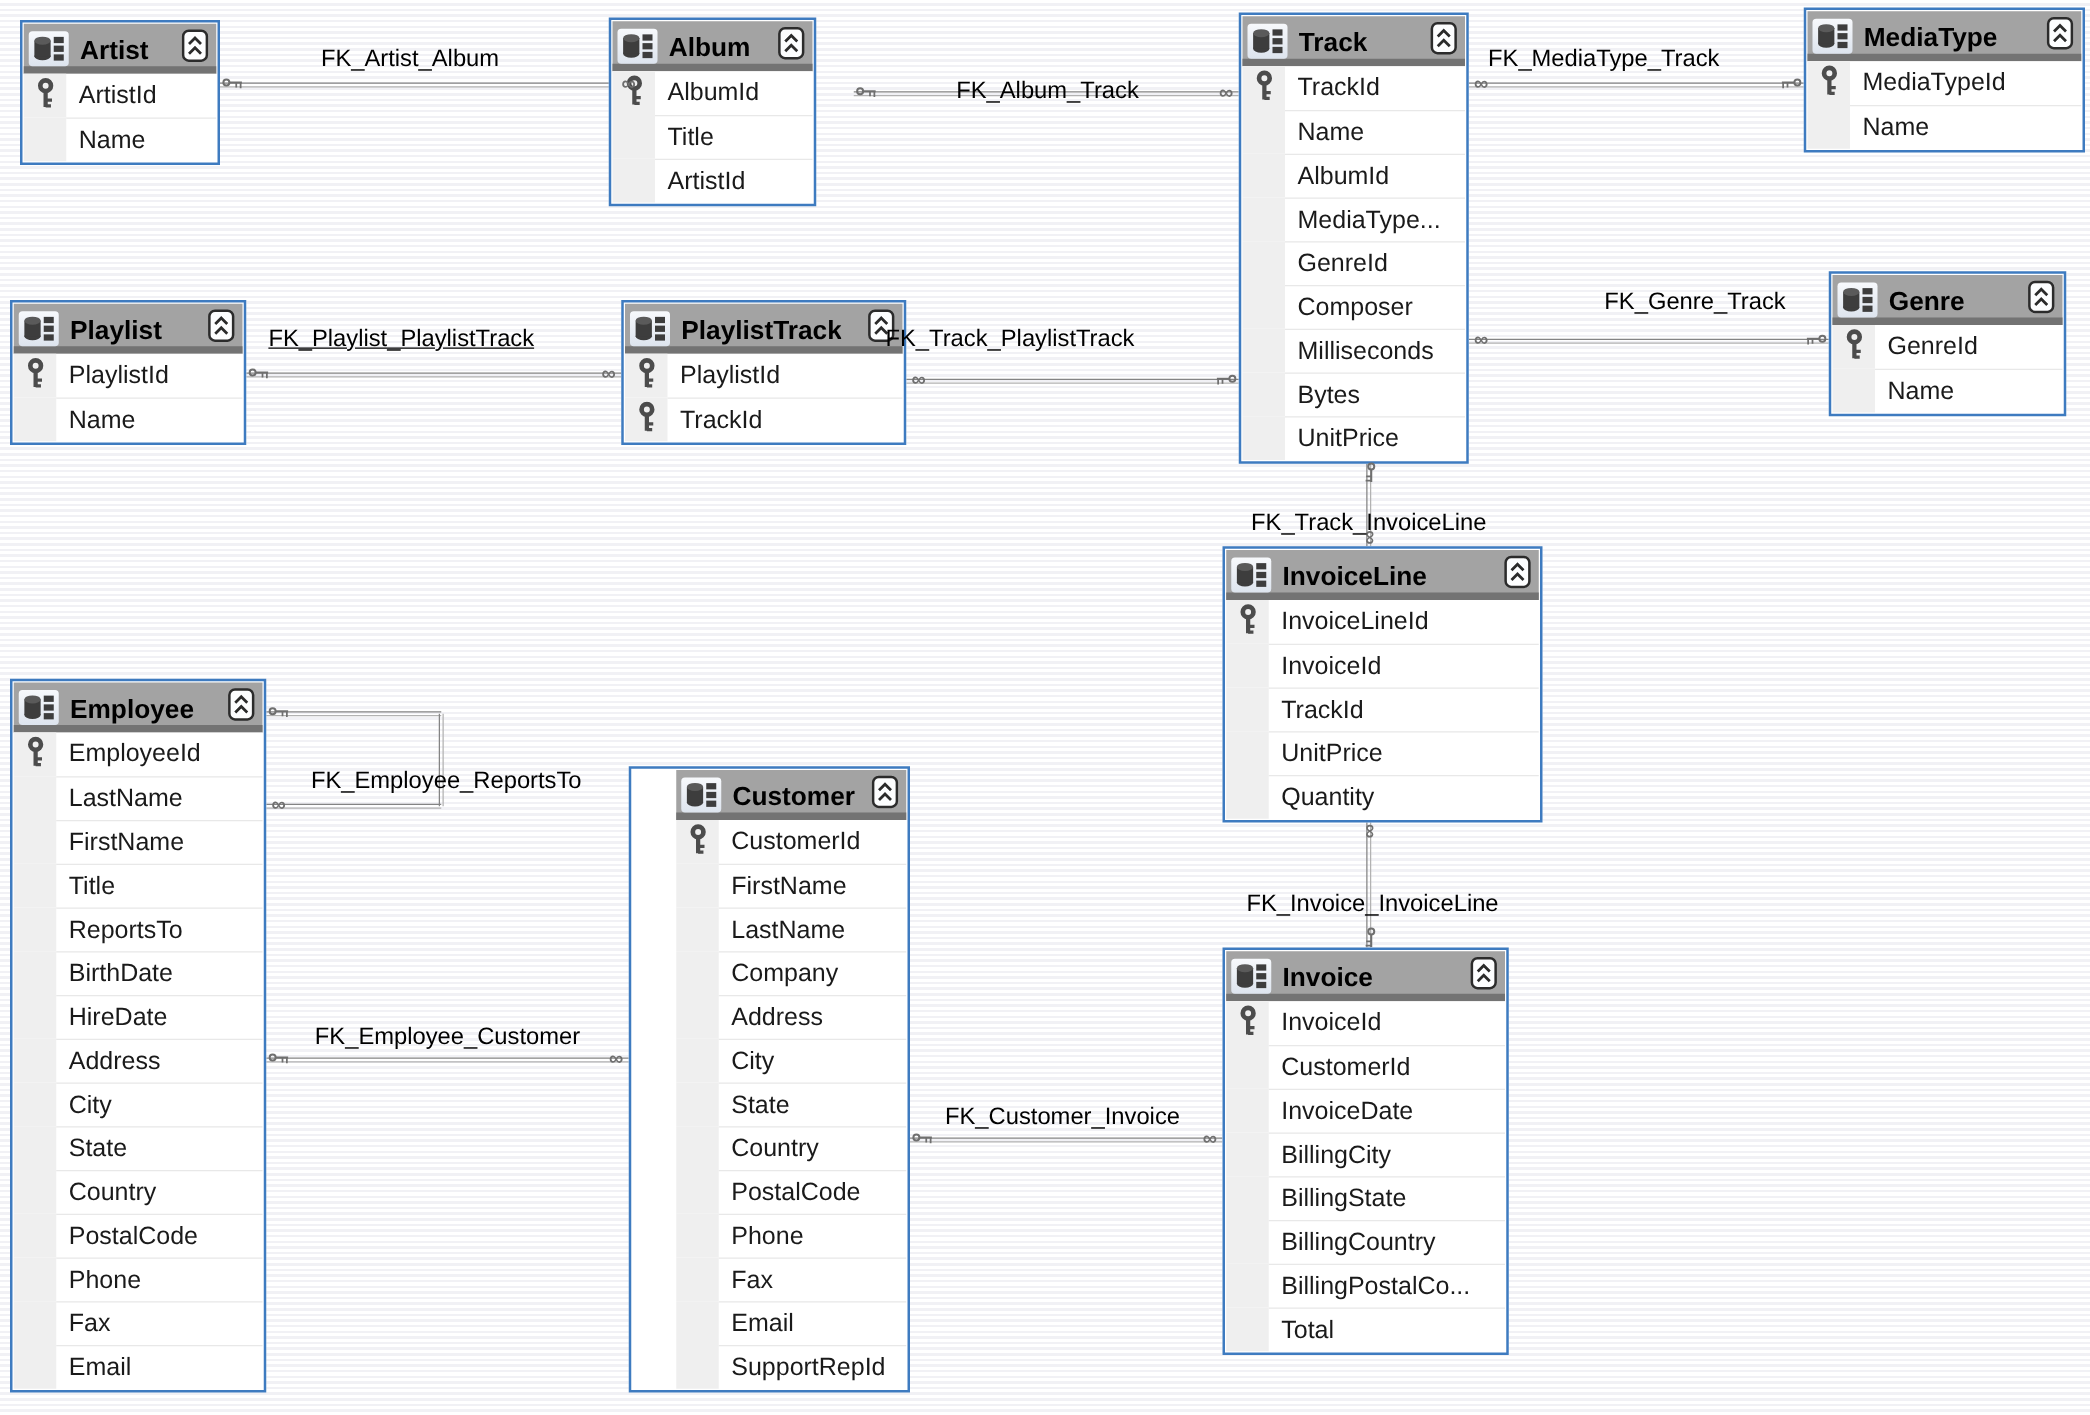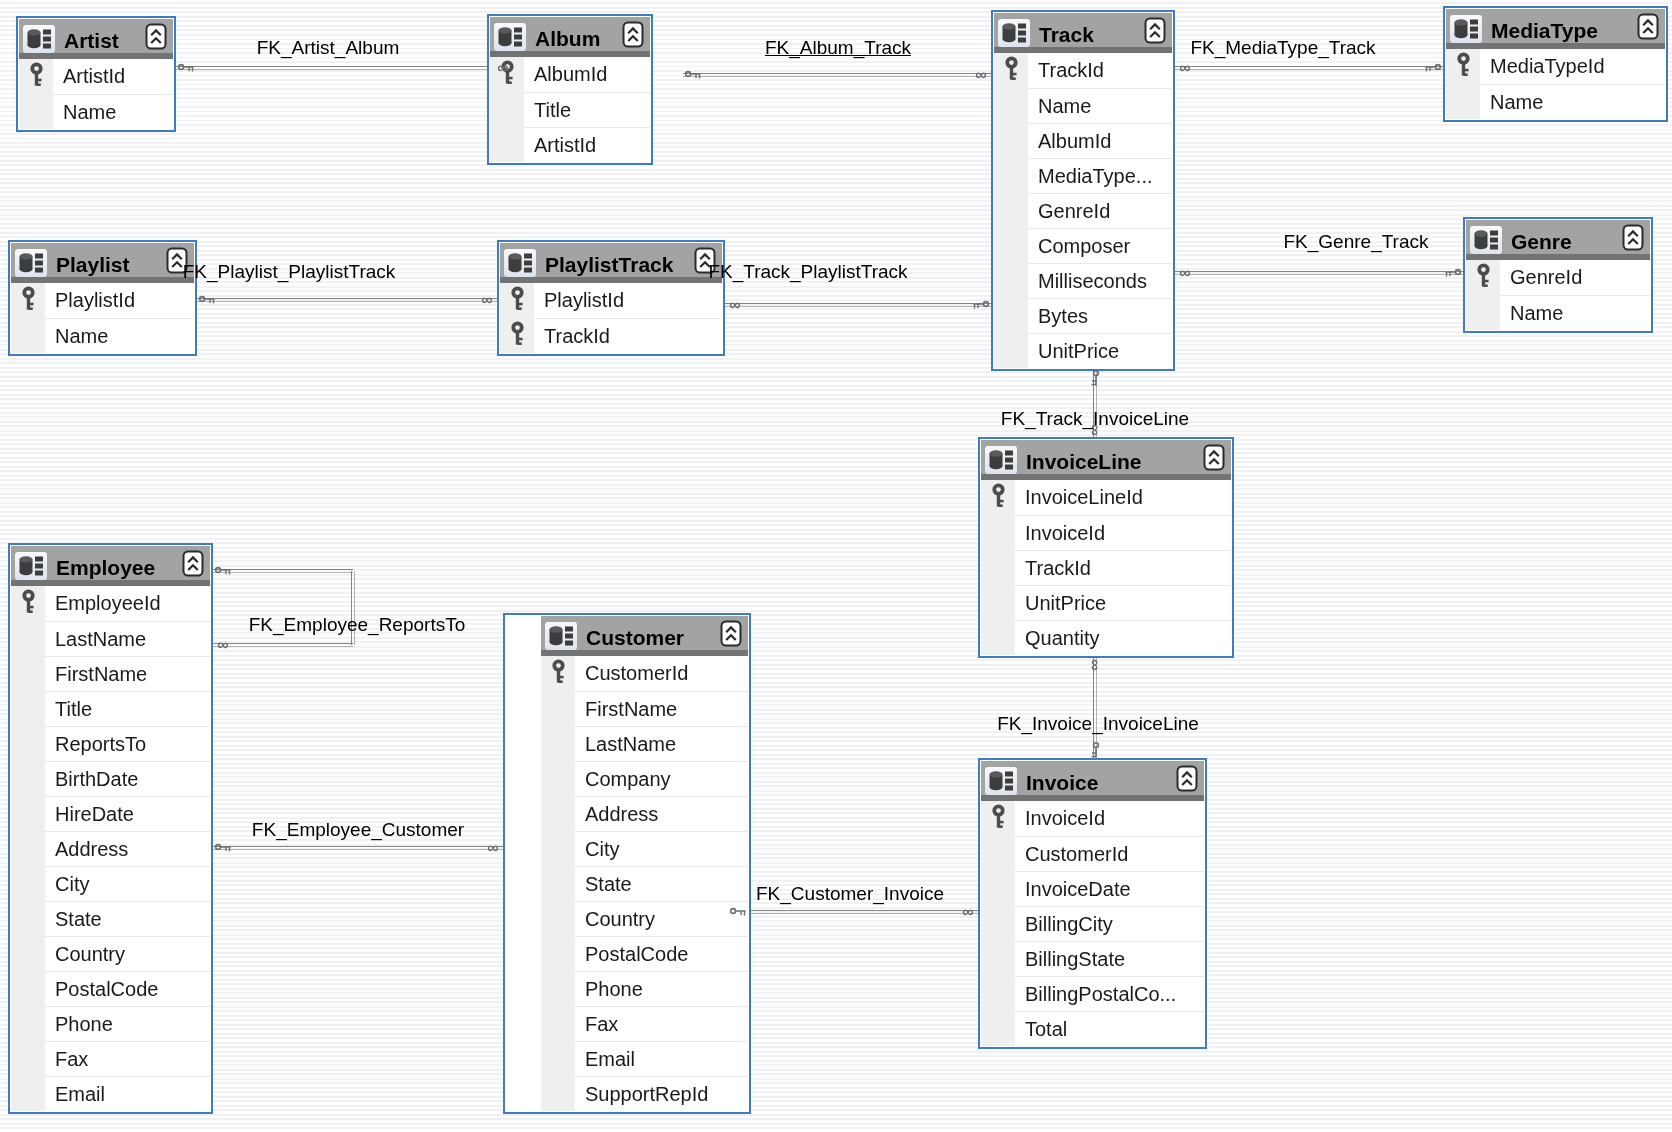--- a/index.html
+++ b/index.html
@@ -788,20 +788,33 @@
         <span class="key-cell">
           <span class="pk-ico" style="visibility: hidden;">
             <svg width="17" height="25" viewBox="0 0 20 29">
               <circle cx="10" cy="7.5" r="5" fill="none" stroke="#4c4c4c" stroke-width="4.4"></circle>
               <line x1="10" y1="12" x2="10" y2="27.5" stroke="#4c4c4c" stroke-width="4"></line>
               <line x1="10" y1="21" x2="16" y2="21" stroke="#4c4c4c" stroke-width="3"></line>
               <line x1="10" y1="26.5" x2="15" y2="26.5" stroke="#4c4c4c" stroke-width="3"></line>
             </svg>
           </span>
         </span>
+        <span class="col-name">BillingCountry</span>
+      </div>
+        <div class="row">
+        <span class="key-cell">
+          <span class="pk-ico" style="visibility: hidden;">
+            <svg width="17" height="25" viewBox="0 0 20 29">
+              <circle cx="10" cy="7.5" r="5" fill="none" stroke="#4c4c4c" stroke-width="4.4"></circle>
+              <line x1="10" y1="12" x2="10" y2="27.5" stroke="#4c4c4c" stroke-width="4"></line>
+              <line x1="10" y1="21" x2="16" y2="21" stroke="#4c4c4c" stroke-width="3"></line>
+              <line x1="10" y1="26.5" x2="15" y2="26.5" stroke="#4c4c4c" stroke-width="3"></line>
+            </svg>
+          </span>
+        </span>
         <span class="col-name">BillingPostalCo...</span>
       </div>
         <div class="row">
         <span class="key-cell">
           <span class="pk-ico" style="visibility: hidden;">
             <svg width="17" height="25" viewBox="0 0 20 29">
               <circle cx="10" cy="7.5" r="5" fill="none" stroke="#4c4c4c" stroke-width="4.4"></circle>
               <line x1="10" y1="12" x2="10" y2="27.5" stroke="#4c4c4c" stroke-width="4"></line>
               <line x1="10" y1="21" x2="16" y2="21" stroke="#4c4c4c" stroke-width="3"></line>
               <line x1="10" y1="26.5" x2="15" y2="26.5" stroke="#4c4c4c" stroke-width="3"></line>
@@ -1028,21 +1041,21 @@
               <line x1="10" y1="12" x2="10" y2="27.5" stroke="#4c4c4c" stroke-width="4"></line>
               <line x1="10" y1="21" x2="16" y2="21" stroke="#4c4c4c" stroke-width="3"></line>
               <line x1="10" y1="26.5" x2="15" y2="26.5" stroke="#4c4c4c" stroke-width="3"></line>
             </svg>
           </span>
         </span>
         <span class="col-name">Email</span>
       </div>
       </div>
   </div>
-    <div class="table" style="left: 503px; top: 613px; width: 248px; padding-left: 36px;">
+    <div class="table" style="left: 503px; top: 613px; width: 225px; padding-left: 36px;">
     <div class="t-header">
       <span class="icon-plate">
         <svg width="26" height="22" viewBox="0 0 26 22">
           <ellipse cx="8" cy="17" rx="6.5" ry="3.2" fill="#3d3d3d"></ellipse>
           <rect x="1.5" y="4.5" width="13" height="12.5" fill="#3d3d3d"></rect>
           <ellipse cx="8" cy="4.5" rx="6.5" ry="3.2" fill="#5a5a5a"></ellipse>
           <rect x="17" y="1.5" width="8" height="5" fill="#3d3d3d"></rect>
           <rect x="17" y="8.5" width="8" height="5" fill="#3d3d3d"></rect>
           <rect x="17" y="15.5" width="8" height="5" fill="#3d3d3d"></rect>
         </svg>
@@ -1242,21 +1255,21 @@
     <span class="marker many" style="left: 503px; top: 68px;">∞</span>
     <div class="fk-label" style="left: 328px; top: 48px;">FK_Artist_Album</div>
     <div class="conn conn-h" style="left: 683px; width: 308px; top: 73px;"></div>
     <span class="marker key" style="left: 693px; top: 75px;"><svg width="17" height="10" viewBox="0 0 17 10">
         <circle cx="3.6" cy="4" r="2.4" fill="none" stroke="#6f6f6f" stroke-width="1.6"></circle>
         <line x1="6" y1="4" x2="16" y2="4" stroke="#6f6f6f" stroke-width="1.6"></line>
         <line x1="11.5" y1="4" x2="11.5" y2="8" stroke="#6f6f6f" stroke-width="1.4"></line>
         <line x1="15" y1="4" x2="15" y2="8.5" stroke="#6f6f6f" stroke-width="1.4"></line>
       </svg></span>
     <span class="marker many" style="left: 981px; top: 75px;">∞</span>
-    <div class="fk-label" style="left: 838px; top: 48px; text-decoration: underline;">FK_Album_Track</div>
+    <div class="fk-label" style="left: 838px; top: 73px;">FK_Album_Track</div>
     <div class="conn conn-h" style="left: 1175px; width: 268px; top: 66px;"></div>
     <span class="marker many" style="left: 1185px; top: 68px;">∞</span>
     <span class="marker key flip" style="left: 1433px; top: 68px;"><svg width="17" height="10" viewBox="0 0 17 10">
         <circle cx="3.6" cy="4" r="2.4" fill="none" stroke="#6f6f6f" stroke-width="1.6"></circle>
         <line x1="6" y1="4" x2="16" y2="4" stroke="#6f6f6f" stroke-width="1.6"></line>
         <line x1="11.5" y1="4" x2="11.5" y2="8" stroke="#6f6f6f" stroke-width="1.4"></line>
         <line x1="15" y1="4" x2="15" y2="8.5" stroke="#6f6f6f" stroke-width="1.4"></line>
       </svg></span>
     <div class="fk-label" style="left: 1283px; top: 48px;">FK_MediaType_Track</div>
     <div class="conn conn-h" style="left: 1175px; width: 288px; top: 271px;"></div>
@@ -1269,21 +1282,21 @@
       </svg></span>
     <div class="fk-label" style="left: 1356px; top: 242px;">FK_Genre_Track</div>
     <div class="conn conn-h" style="left: 197px; width: 300px; top: 298px;"></div>
     <span class="marker key" style="left: 207px; top: 300px;"><svg width="17" height="10" viewBox="0 0 17 10">
         <circle cx="3.6" cy="4" r="2.4" fill="none" stroke="#6f6f6f" stroke-width="1.6"></circle>
         <line x1="6" y1="4" x2="16" y2="4" stroke="#6f6f6f" stroke-width="1.6"></line>
         <line x1="11.5" y1="4" x2="11.5" y2="8" stroke="#6f6f6f" stroke-width="1.4"></line>
         <line x1="15" y1="4" x2="15" y2="8.5" stroke="#6f6f6f" stroke-width="1.4"></line>
       </svg></span>
     <span class="marker many" style="left: 487px; top: 300px;">∞</span>
-    <div class="fk-label" style="left: 289px; top: 272px;">FK_Playlist_PlaylistTrack</div>
+    <div class="fk-label" style="left: 321px; top: 272px; text-decoration: underline;">FK_Playlist_PlaylistTrack</div>
     <div class="conn conn-h" style="left: 725px; width: 266px; top: 303px;"></div>
     <span class="marker many" style="left: 735px; top: 305px;">∞</span>
     <span class="marker key flip" style="left: 981px; top: 305px;"><svg width="17" height="10" viewBox="0 0 17 10">
         <circle cx="3.6" cy="4" r="2.4" fill="none" stroke="#6f6f6f" stroke-width="1.6"></circle>
         <line x1="6" y1="4" x2="16" y2="4" stroke="#6f6f6f" stroke-width="1.6"></line>
         <line x1="11.5" y1="4" x2="11.5" y2="8" stroke="#6f6f6f" stroke-width="1.4"></line>
         <line x1="15" y1="4" x2="15" y2="8.5" stroke="#6f6f6f" stroke-width="1.4"></line>
       </svg></span>
     <div class="fk-label" style="left: 808px; top: 272px;">FK_Track_PlaylistTrack</div>
     <div class="conn conn-v" style="top: 370px; height: 67px; left: 1093px;"></div>

